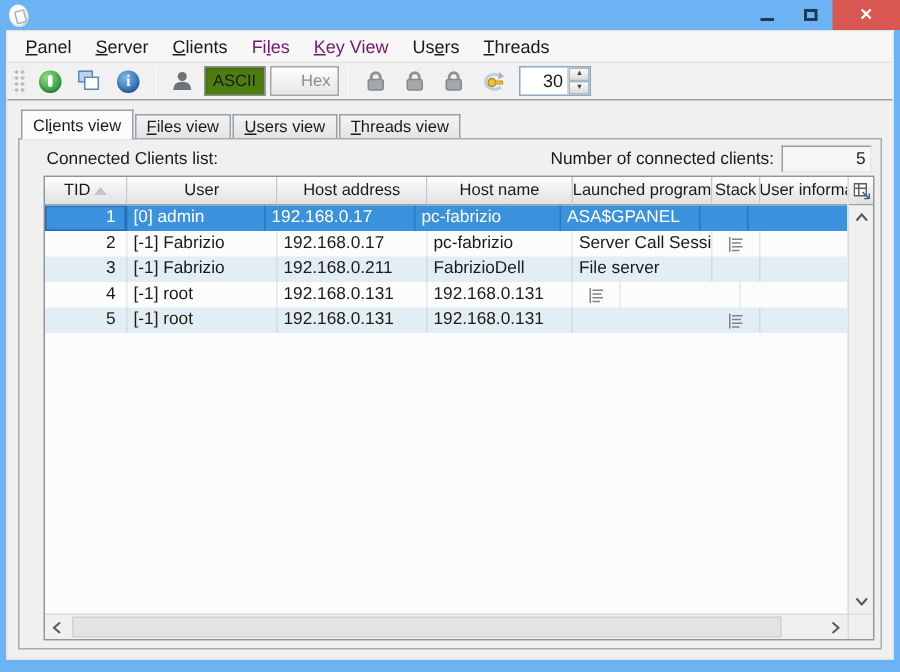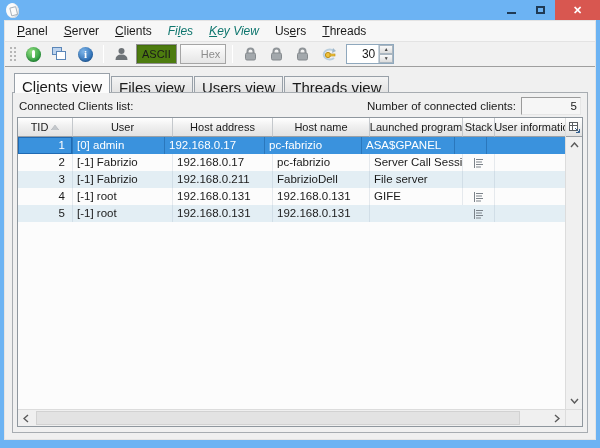--- a/index.html
+++ b/index.html
@@ -18,21 +18,21 @@
   .glyph-max{width:9px;height:8px;border:2px solid #1f3a55;background:transparent;}
   .win-close{width:45px;background:#d85750;}
   .glyph-close{color:#fff;font-size:11px;font-weight:bold;line-height:1;}
   
   .frame{flex:1;margin:0 4px 8px 4px;background:#f0f0f0;display:flex;flex-direction:column;min-height:0;
     border:1px solid #e4e4e4;}
   
   .menubar{height:21px;background:#f7f7f7;display:flex;align-items:center;padding-left:4px;flex:0 0 auto;
     border-bottom:1px solid #e3e3e3;}
   .menu-item{padding:3px 8px 4px 8px;cursor:default;}
-  .menu-item.disabled{color:#0f766e;font-style:italic;}
+  .menu-item.disabled{color:#701a75;}
   .menu-item u{text-decoration:underline;}
   
   .toolbar{height:25px;background:#f1f1f1;border-bottom:1px solid #9f9f9f;display:flex;align-items:center;
     padding:0 0 0 3px;flex:0 0 auto;gap:1px;}
   .grip{width:9px;height:18px;margin-right:3px;
     background-image:radial-gradient(#b6b6b6 1px,transparent 1.2px);background-size:4px 4px;background-position:1px 1px;}
   .tool-btn{width:25px;height:22px;display:flex;align-items:center;justify-content:center;}
   .tb-sep{width:1px;height:18px;background:#c2c2c2;border-right:1px solid #ffffff;margin:0 4px;}
   .icon-power{width:15px;height:15px;border-radius:50%;background:radial-gradient(circle at 35% 30%,#8fdc7e,#2f9e41 70%);
     display:flex;align-items:center;justify-content:center;box-shadow:inset 0 -1px 2px rgba(0,0,0,.25);}
@@ -47,27 +47,27 @@
   .toggle-on{border:1px solid #8f8f8f;background:#4d7c0f;box-shadow:inset 1px 1px 1px rgba(0,0,0,.12);}
   .toggle-off{border:1px solid #a5a5a5;background:linear-gradient(#fdfdfd,#e5e5e5);color:#8d8d8d;padding-left:20px;}
   .spinner{width:48px;height:20px;border:1px solid #8fa8bd;background:#fff;display:flex;margin-left:4px;}
   .spin-value{flex:1;text-align:right;padding:2px 3px 0 0;font-size:12px;}
   .spin-btns{width:15px;display:flex;flex-direction:column;border-left:1px solid #c8d4de;}
   .spin-btn{flex:1;background:linear-gradient(#fafafa,#dcdcdc);border:1px solid #aab6c0;display:flex;
     align-items:center;justify-content:center;font-size:5px;color:#444;line-height:1;}
   
   .content{flex:1;display:flex;flex-direction:column;padding:6px 7px 6px 7px;min-height:0;}
   .tabstrip{display:flex;align-items:flex-end;height:20px;padding-left:2px;flex:0 0 auto;}
-  .tab{height:17px;padding:2px 7px 0 7px;font-size:15px;background:linear-gradient(#f4f4f4,#e2e2e2);
+  .tab{height:17px;padding:2px 7px 0 7px;font-size:11px;background:linear-gradient(#f4f4f4,#e2e2e2);
     border:1px solid #98a0a8;border-bottom:none;margin-right:1px;position:relative;}
   .tab u{text-decoration:underline;}
   .tab.selected{height:20px;background:#fcfcfc;z-index:3;padding-top:4px;
     box-shadow:1px 0 0 rgba(255,255,255,.6) inset;}
   .tabpanel{flex:1;border:1px solid #a7acb1;background:#f0f0f0;margin-top:-1px;display:flex;
-    flex-direction:column;padding:4px 4px 5px 4px;min-height:0;position:relative;z-index:1;}
+    flex-direction:column;padding:4px 4px 5px 16px;min-height:0;position:relative;z-index:1;}
   .panel-header{height:20px;display:flex;align-items:center;padding:0 2px 2px 2px;flex:0 0 auto;font-size:11.5px;}
   .count-group{margin-left:auto;display:flex;align-items:center;gap:5px;}
   .count-field{width:60px;height:18px;background:#f6f6f6;border:1px solid #9b9b9b;
     border-right-color:#e6e6e6;border-bottom-color:#e6e6e6;text-align:right;padding:2px 3px 0 0;font-size:11.5px;}
   
   .scrollpane{flex:1;border:1px solid #8f979e;background:#fcfcfc;display:grid;
     grid-template-columns:1fr 17px;grid-template-rows:1fr 17px;min-height:0;}
   .viewport{overflow:hidden;display:flex;flex-direction:column;background:#fcfcfc;}
   .thead{display:flex;flex:0 0 auto;height:19px;}
   .th{background:linear-gradient(#ffffff,#f0f0f0 45%,#e2e2e2);border-right:1px solid #c4c8cc;
@@ -269,21 +269,20 @@
                   <div class="cell" style="width: 97px;">FabrizioDell</div>
                   <div class="cell" style="width: 93px;">File server</div>
                   <div class="cell stack" style="width: 32px;"></div>
                   <div class="cell" style="width: 80px;"></div>
                 </div>
                 <div class="row">
                   <div class="cell tid" style="width: 55px;">4</div>
                   <div class="cell" style="width: 100px;">[-1] root</div>
                   <div class="cell" style="width: 100px;">192.168.0.131</div>
                   <div class="cell" style="width: 97px;">192.168.0.131</div>
-                  <div class="cell" style="width: 93px;">GIFE</div>
                   <div class="cell stack" style="width: 32px;">
                     <svg width="12" height="12" viewBox="0 0 12 12">
                       <line x1="1.5" y1="1" x2="1.5" y2="11" stroke="#7c838a"></line>
                       <line x1="3" y1="2.5" x2="10" y2="2.5" stroke="#7c838a"></line>
                       <line x1="3" y1="5" x2="9" y2="5" stroke="#7c838a"></line>
                       <line x1="3" y1="7.5" x2="10" y2="7.5" stroke="#7c838a"></line>
                       <line x1="3" y1="10" x2="8" y2="10" stroke="#7c838a"></line>
                     </svg>
                   </div>
                   <div class="cell" style="width: 80px;"></div>

